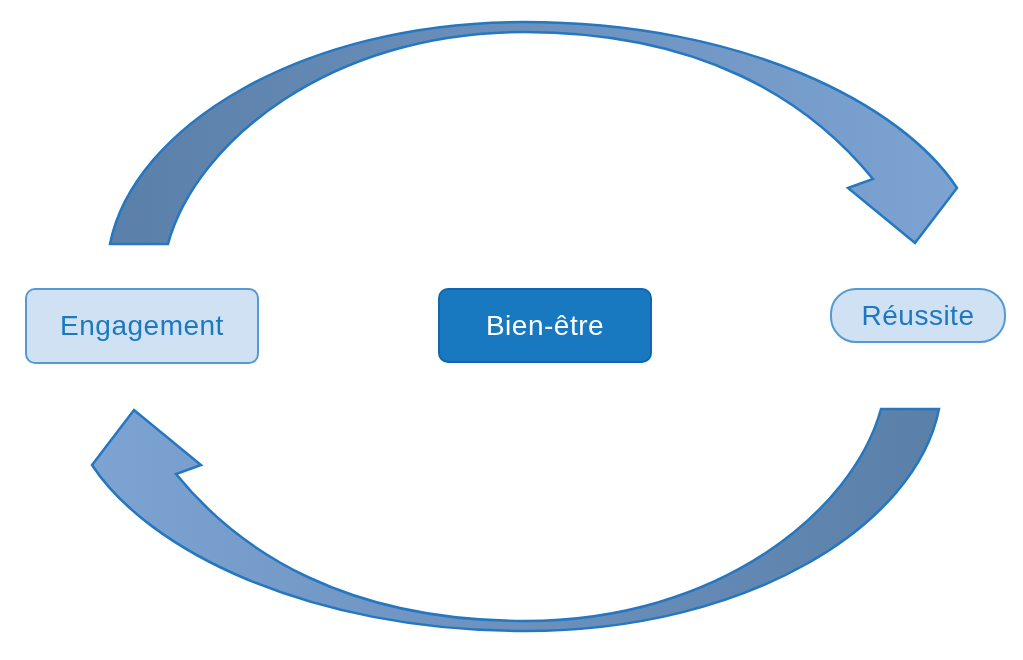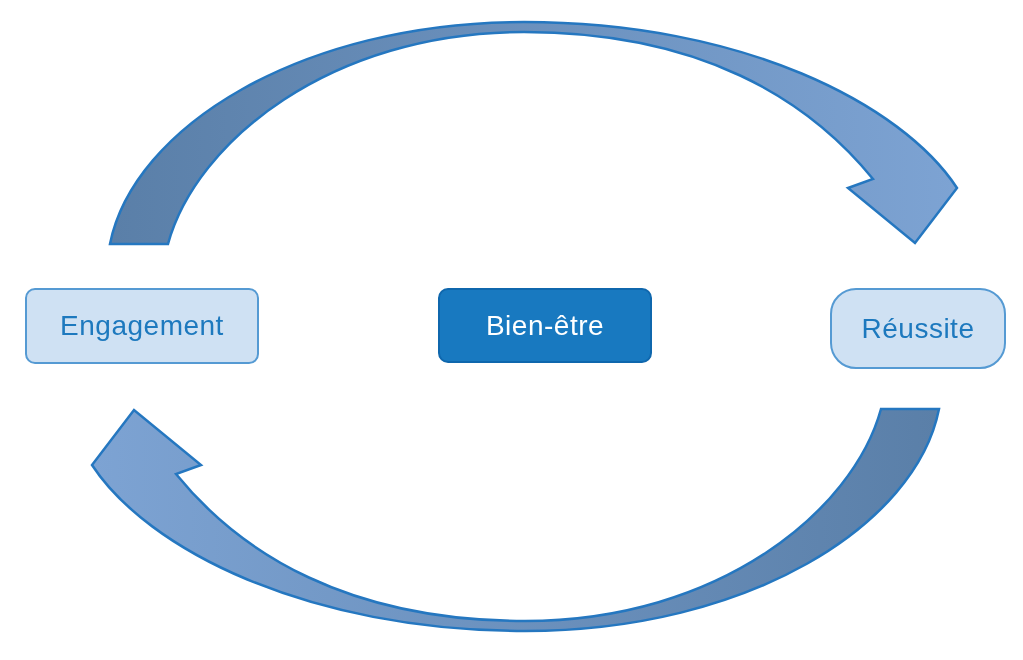--- a/index.html
+++ b/index.html
@@ -45,21 +45,21 @@
     border: 2px solid var(--box-light-border, #559ad3);
     color: var(--box-light-text, #1d79be);
   }
   .node-dark {
     background: var(--box-dark-fill, #1879c0);
     border: 2px solid var(--box-dark-border, #0f67ad);
     color: var(--box-dark-text, #ffffff);
   }
   .node-engagement { left: 25px;  top: 288px; width: 234px; height: 76px; }
   .node-bien-etre  { left: 438px; top: 288px; width: 214px; height: 75px; }
-  .node-reussite   { left: 830px; top: 288px; width: 176px; height: 81px; border-radius: 26px; }
+  .node-reussite   { left: 830px; top: 288px; width: 176px; height: 55px; border-radius: 26px; }
 </style>
 </head>
 <body>
 
 <div class="canvas">
 
   <svg class="arrows-svg" viewBox="0 0 1023 660">
     <defs>
       <linearGradient id="arrowGrad" gradientUnits="userSpaceOnUse" x1="110" y1="0" x2="957" y2="0">
         <stop offset="0" style="stop-color: var(--arrow-tail, #5a7fa8);"></stop>

